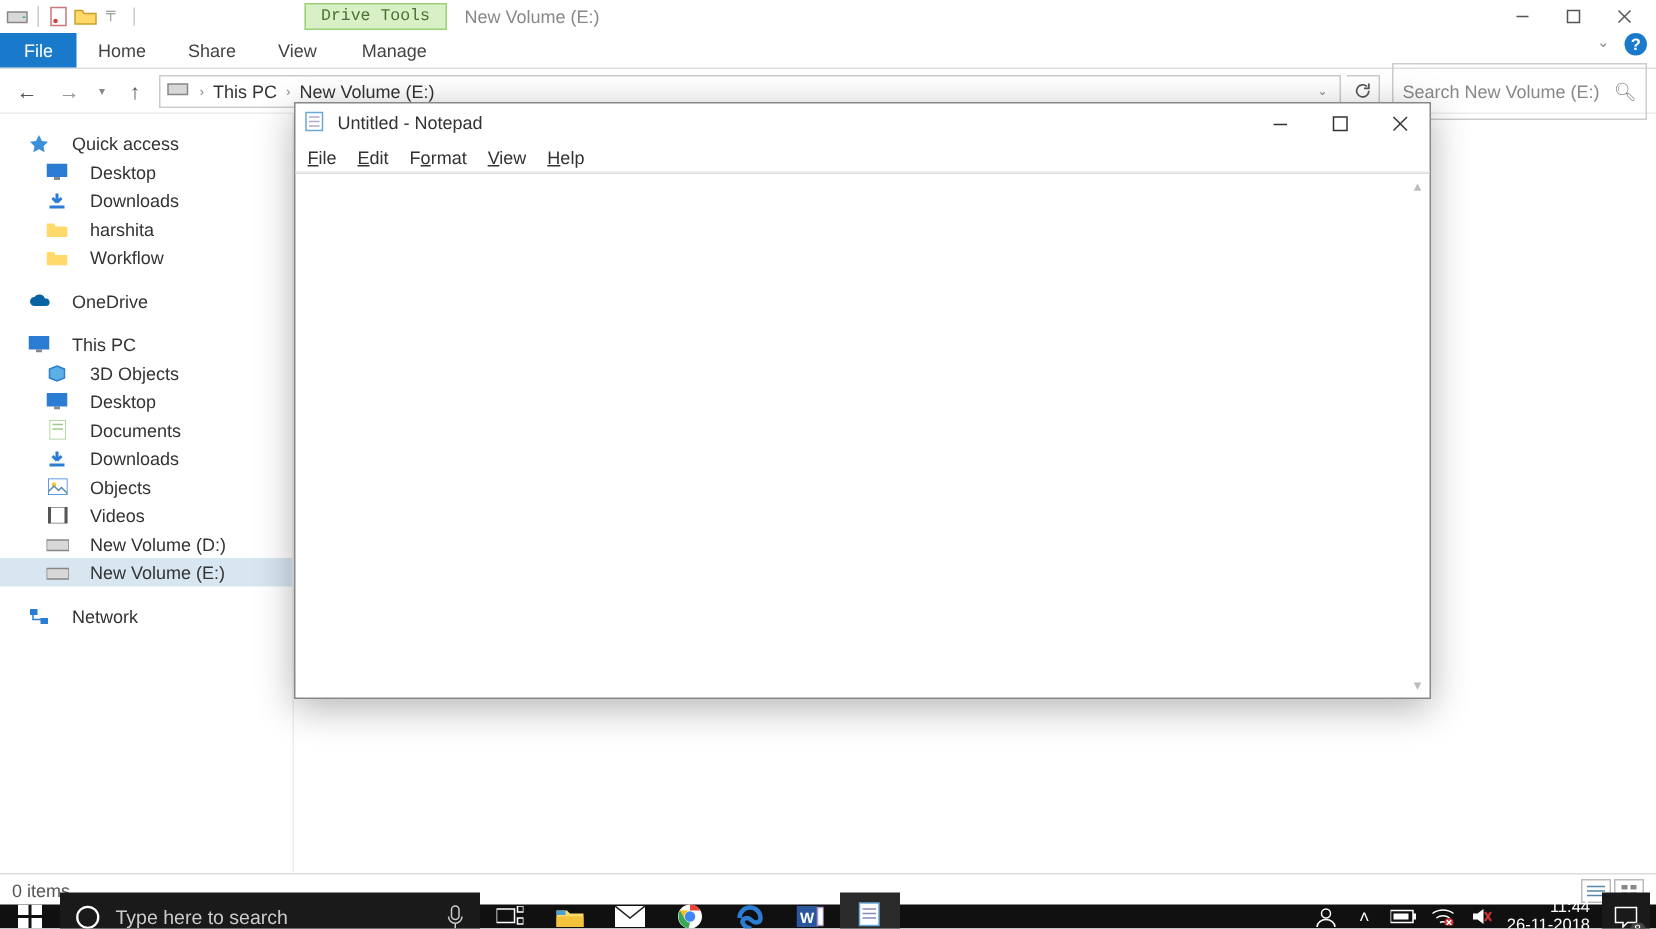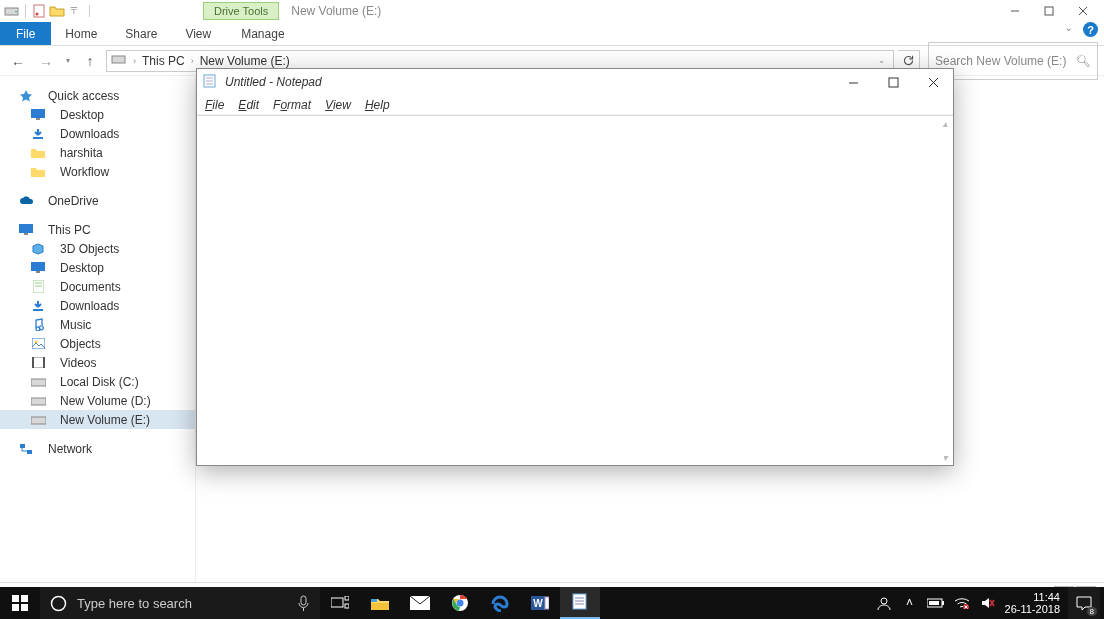--- a/index.html
+++ b/index.html
@@ -3,21 +3,21 @@
 <meta charset="utf-8">
 <style>
   * { box-sizing: border-box; margin: 0; padding: 0; font-family: "Segoe UI", Tahoma, sans-serif; }
   body { width: 1104px; height: 619px; overflow: hidden; background: #fff; position: relative; }
 
   
   .titlebar { height: 22px; display: flex; align-items: center; background: #fff; border-bottom: 0; }
   .titlebar .left { display: flex; align-items: center; gap: 2px; padding-left: 4px; }
   .qat-icon { width: 16px; height: 16px; display: flex; align-items: center; justify-content: center; }
   .qat-sep { width:1px; height:14px; background:#ccc; margin:0 3px;}
-  .titlebar .drivetools { background:#d9f0c6; border:1px solid #9bd07a; font-size:11px; color:#4a7030; padding:1px 10px; margin-left:110px; height:18px; display:flex; align-items:center;}
+  .titlebar .drivetools { background:#d9f0c6; border:1px solid #9bd07a; font-size:11px; color:#4a7030; padding:1px 10px; margin-left:110px; height:18px; display:flex; align-items:center;font-family:Liberation Mono, monospace;}
   .titlebar .wintitle { font-size:12px; color:#888; margin-left:12px; }
   .titlebar .right { margin-left:auto; display:flex; align-items:center; gap:4px; padding-right:6px; }
   .winctrl { width:30px; height:20px; display:flex; align-items:center; justify-content:center; color:#666; font-size:13px; }
   .winctrl svg { width:12px; height:12px; }
 
   
   .ribbon { height: 24px; display:flex; align-items:stretch; background:#fff; border-bottom:1px solid #ddd; padding-right:6px;}
   .ribbon .tab { padding:0 14px; font-size:12px; color:#444; display:flex; align-items:center; }
   .ribbon .tab.file { background:#1979ca; color:#fff; padding:0 16px; }
   .ribbon .tab.manage { margin-left:2px; }
@@ -48,33 +48,33 @@
 
   .content { flex:1; position:relative; }
   .colhead { position:absolute; top:8px; left:12px; font-size:12px; color:#335; }
 
   
   .statusbar { height:22px; border-top:1px solid #ddd; display:flex; align-items:center; font-size:12px; color:#555; padding:0 8px;}
   .statusbar .right { margin-left:auto; display:flex; gap:2px;}
   .viewbtn { width:20px; height:16px; border:1px solid #bbb; display:flex; align-items:center; justify-content:center;}
 
   
-  .notepad { position:absolute; left:196px; top:68px; width:758px; height:398px; background:#fff; border:1px solid #888; box-shadow:0 6px 24px rgba(0,0,0,.3); display:flex; flex-direction:column;font-style:italic;}
+  .notepad { position:absolute; left:196px; top:68px; width:758px; height:398px; background:#fff; border:1px solid #888; box-shadow:0 6px 24px rgba(0,0,0,.3); display:flex; flex-direction:column;}
   .np-title { height:26px; display:flex; align-items:center; padding-left:6px; font-size:12px; color:#333;}
   .np-title .np-icon { width:16px; height:16px; margin-right:6px; display:flex;}
   .np-title .ctrls { margin-left:auto; display:flex;}
   .np-title .ctrls .c { width:40px; height:26px; display:flex; align-items:center; justify-content:center; color:#444; font-size:13px;}
   .np-menu { height:20px; display:flex; align-items:center; gap:14px; padding-left:8px; font-size:12px; color:#333; border-bottom:1px solid #eee;}
   .np-menu span { text-decoration: none; }
   .np-menu .ul { text-decoration: underline; text-decoration-thickness:1px;}
   .np-area { flex:1; border-top:1px solid #ddd; position:relative;}
   .np-scroll { position:absolute; right:0; top:0; bottom:0; width:16px; display:flex; flex-direction:column; justify-content:space-between; align-items:center; color:#bbb; font-size:10px; padding:2px 0;}
 
   
-  .taskbar { position:absolute; left:0; right:0; bottom:0; height:32px; background:#101010; display:flex; align-items:center; color:#fff;}
+  .taskbar { position:absolute; left:0; right:0; bottom:0; height:16px; background:#101010; display:flex; align-items:center; color:#fff;}
   .taskbar .start { width:40px; display:flex; justify-content:center; align-items:center;}
   .taskbar .search { display:flex; align-items:center; background:#1a1a1a; height:32px; width:280px; gap:10px; padding:0 10px; color:#ccc; font-size:13px;}
   .task-icon { width:40px; height:32px; display:flex; align-items:center; justify-content:center;}
   .task-icon.active { border-bottom:2px solid #76b9ed; background:#2a2a2a;}
   .tray { margin-left:auto; display:flex; align-items:center; gap:8px; padding-right:4px;}
   .tray .clock { font-size:11px; line-height:12px; text-align:right; color:#fff; }
   .tray-icon { width:18px; display:flex; justify-content:center; color:#fff; font-size:12px;}
   .notif { width:32px; height:32px; background:#1a1a1a; display:flex; align-items:center; justify-content:center; position:relative;}
   .notif .badge { position:absolute; bottom:3px; right:3px; background:#444; color:#fff; font-size:8px; border-radius:6px; padding:0 3px;}
 
@@ -263,53 +263,37 @@
       <div class="navitem sub">
           <span class="navicon">
             <svg width="12" height="12">
               <path d="M6 1v6m0 0l-3-3m3 3l3-3M1 10h10" stroke="#2b7cd3" stroke-width="2" fill="none"></path>
             </svg>
           </span>
           <span>Downloads</span>
         </div>
       <div class="navitem sub">
           <span class="navicon">
-            <svg width="12" height="13">
-              <path d="M4 11a2 2 0 100-.1zM4 10V2l6-1v7a2 2 0 11-1-.1" fill="none" stroke="#2b7cd3" stroke-width="1.3"></path>
-            </svg>
-          </span>
-          <span>Music</span>
-        </div>
-      <div class="navitem sub">
-          <span class="navicon">
             <svg width="13" height="11">
               <rect x="0" y="0" width="13" height="11" fill="#fff" stroke="#2b7cd3"></rect>
               <circle cx="4" cy="4" r="1.5" fill="#f5c93a"></circle>
               <path d="M0 9l4-4 3 3 2-2 4 4" stroke="#58a" fill="none"></path>
             </svg>
           </span>
           <span>Objects</span>
         </div>
       <div class="navitem sub">
           <span class="navicon">
             <svg width="13" height="11">
               <rect x="0" y="0" width="13" height="11" fill="#fff" stroke="#777"></rect>
               <rect x="0" y="0" width="2" height="11" fill="#555"></rect>
               <rect x="11" y="0" width="2" height="11" fill="#555"></rect>
             </svg>
           </span>
           <span>Videos</span>
-        </div>
-      <div class="navitem sub">
-          <span class="navicon">
-            <svg width="15" height="10">
-              <rect x="0" y="2" width="15" height="7" fill="#d8d8d8" stroke="#888"></rect>
-            </svg>
-          </span>
-          <span>Local Disk (C:)</span>
         </div>
       <div class="navitem sub">
           <span class="navicon">
             <svg width="15" height="10">
               <rect x="0" y="2" width="15" height="7" fill="#d8d8d8" stroke="#888"></rect>
             </svg>
           </span>
           <span>New Volume (D:)</span>
         </div>
       <div class="navitem sub selected">

